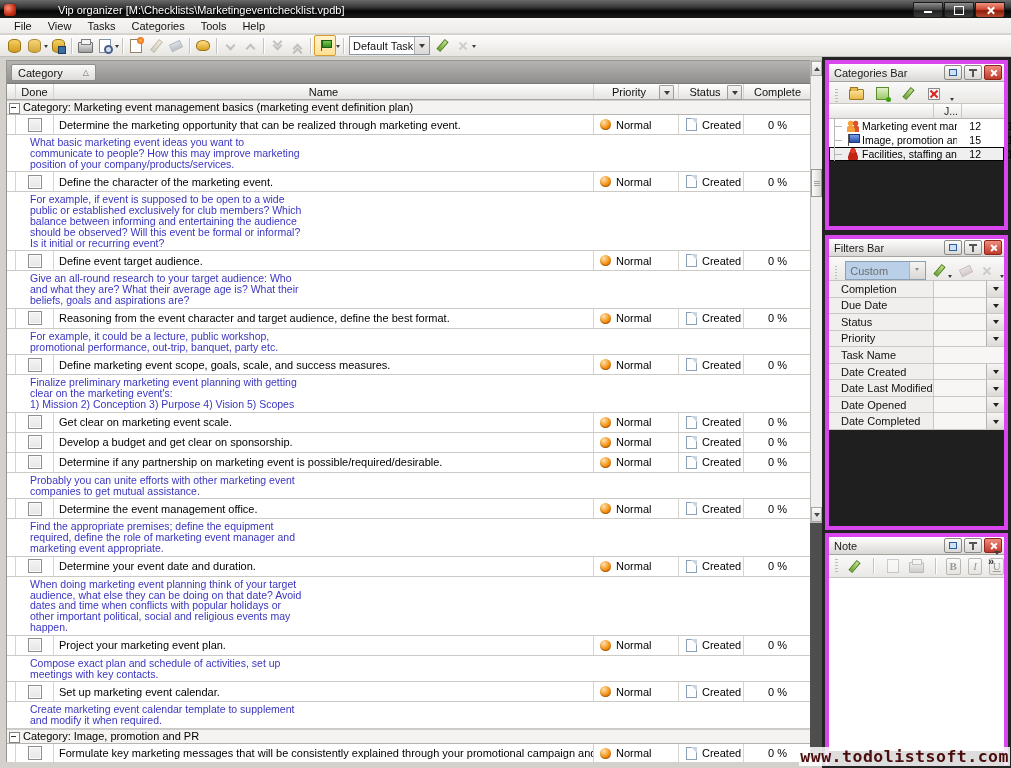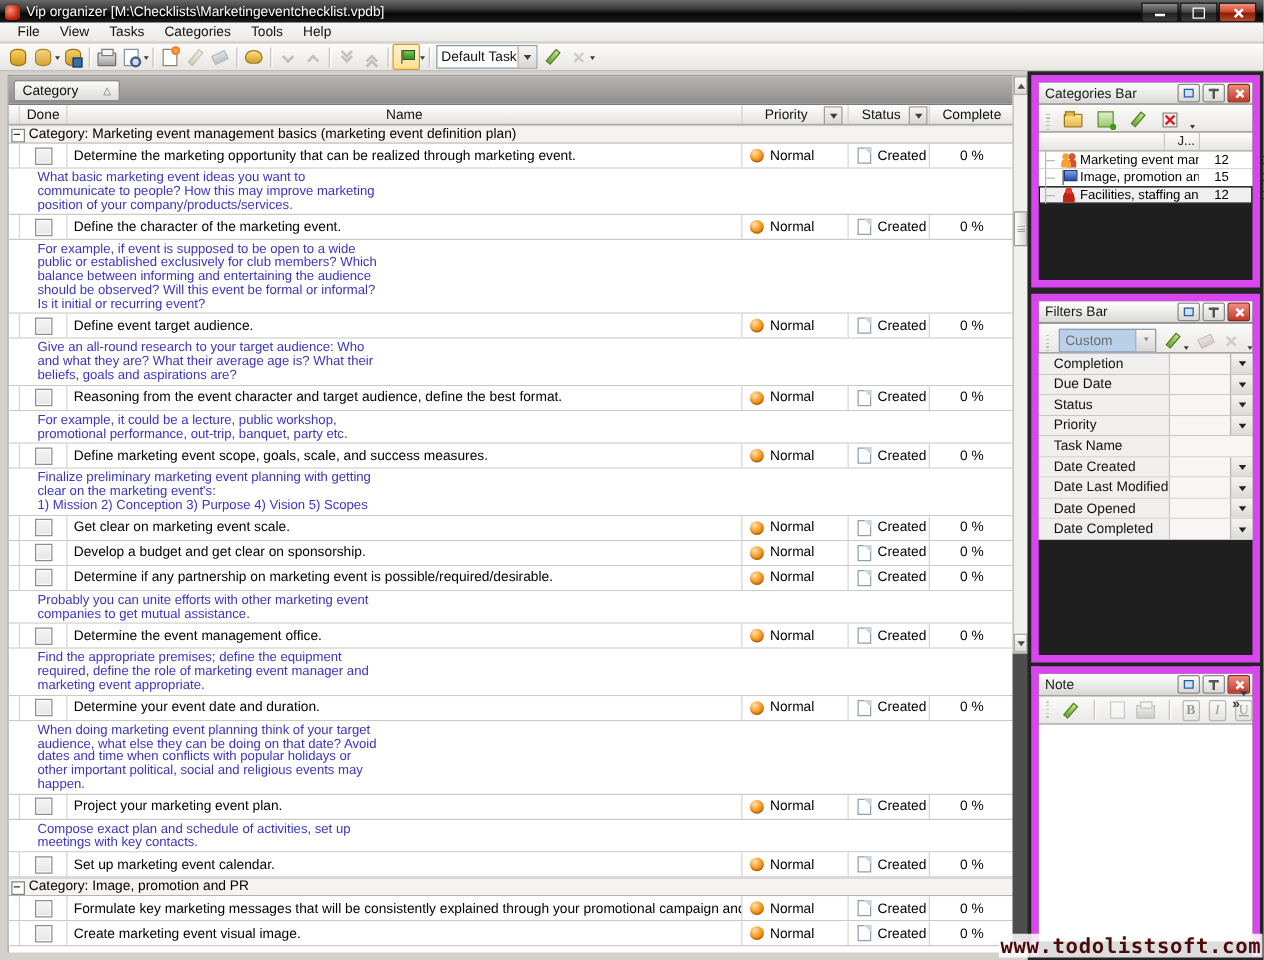--- a/index.html
+++ b/index.html
@@ -1,21 +1,21 @@
 <!DOCTYPE html>
 <html><head>
 <meta charset="utf-8">
 <style>
   html,body{margin:0;padding:0;}
   body{font-family:"Liberation Sans","DejaVu Sans",sans-serif;background:#555;}
   .window{position:relative;width:1011px;height:768px;background:#d4d1cc;overflow:hidden;border:0;}
   
   .titlebar{position:absolute;left:0;top:0;width:1011px;height:20px;
     background:linear-gradient(#6a6a6a 0%,#3a3a3a 35%,#060606 55%,#222 100%);
-    color:#fff;font-size:11px;display:flex;align-items:center;}
+    color:#fff;font-size:11px;display:flex;align-items:center;gap:37px;}
   .app-icon{width:12px;height:12px;margin:0 5px 0 4px;border-radius:3px;
     background:radial-gradient(circle at 35% 35%,#ff8f7a,#c22c12 60%,#7c1204);box-shadow:0 0 1px #000;}
   .titletext{flex:1;white-space:nowrap;overflow:hidden;text-shadow:0 1px 1px #000;}
   .winbtns{display:flex;margin-right:6px;}
   .wbtn{width:28px;height:14px;margin-left:1px;border:1px solid #1a1a1a;border-radius:0 0 3px 3px;
     background:linear-gradient(#8d8d8d,#4a4a4a 45%,#222 55%,#3a3a3a);display:flex;align-items:center;justify-content:center;position:relative;}
   .wbtn.close{background:linear-gradient(#f09483,#cf4a32 45%,#8e1d09 55%,#b5492f);}
   .glyph-min{width:8px;height:2px;background:#fff;margin-top:4px;}
   .glyph-max{width:8px;height:7px;border:1px solid #fff;}
   .glyph-x{position:relative;width:9px;height:9px;}
@@ -97,21 +97,21 @@
   .sbtn.up{top:0;}
   .sbtn.down{bottom:0;}
   .arr-up{width:0;height:0;border:3px solid transparent;border-bottom:4px solid #4a4a4a;margin-bottom:3px;}
   .arr-down{width:0;height:0;border:3px solid transparent;border-top:4px solid #4a4a4a;margin-top:3px;}
   .sthumb{position:absolute;left:0;top:108px;width:11px;height:28px;background:linear-gradient(90deg,#fdfdfc,#d6d5d2);border:1px solid #9a9996;box-sizing:border-box;}
   .sthumb::after{content:"";position:absolute;left:2px;top:11px;width:6px;height:5px;
     background:repeating-linear-gradient(#a0a09e 0 1px,transparent 1px 2px);}
   .scrollframe{position:absolute;left:810px;top:523px;width:13px;height:236px;background:#4e4e4e;}
   
   .sidebar{position:absolute;left:822px;top:57px;width:189px;height:711px;background:#242424;}
-  .panel{position:absolute;left:3px;width:183px;border:6px solid #d946ef;box-sizing:border-box;background:#1f1f1f;}
+  .panel{position:absolute;left:3px;width:183px;border:4px solid #d946ef;box-sizing:border-box;background:#1f1f1f;}
   .ptitle{height:17px;background:linear-gradient(#ffffff,#d8d7d4);border-bottom:1px solid #a5a4a1;display:flex;align-items:center;font-size:11px;color:#1a1a1a;padding-left:5px;}
   .ptitle .pt{flex:1;}
   .pbtn{width:16px;height:13px;margin-right:2px;border:1px solid #8b8a87;border-radius:2px;background:linear-gradient(#fbfbfa,#d9d8d5);display:flex;align-items:center;justify-content:center;}
   .pbtn.close{background:linear-gradient(#ef8d7e,#c0392b);border-color:#8e2318;}
   .pb-restore{width:6px;height:5px;border:1px solid #2a5d9e;background:#cfe0f5;}
   .pb-pin{width:2px;height:8px;background:#555;position:relative;}
   .pb-pin::before{content:"";position:absolute;left:-3px;top:0;width:8px;height:2px;background:#555;}
   .pb-x{position:relative;width:7px;height:7px;}
   .pb-x::before,.pb-x::after{content:"";position:absolute;left:3px;top:0;width:1.5px;height:8px;background:#fff;}
   .pb-x::before{transform:rotate(45deg);}.pb-x::after{transform:rotate(-45deg);}
@@ -542,20 +542,24 @@
             <div>Normal</div>
           </div>
           <div class="cell cstat">
             <div class="pageic"></div>
             <div>Created</div>
           </div>
           <div class="cell ccomp">
             <div>0 %</div>
           </div>
         </div>
+        <div class="rnote">
+          <div class="nline">Create marketing event calendar template to supplement</div>
+          <div class="nline">and modify it when required.</div>
+        </div>
         <div class="rcat">
           <div class="expander"></div>
           <div class="cattext">Category: Image, promotion and PR</div>
         </div>
         <div class="rtask">
           <div class="cell cdone">
             <div class="checkbox"></div>
           </div>
           <div class="cell cname">Formulate key marketing messages that will be consistently explained through your promotional campaign and event image.</div>
           <div class="cell cprio">

